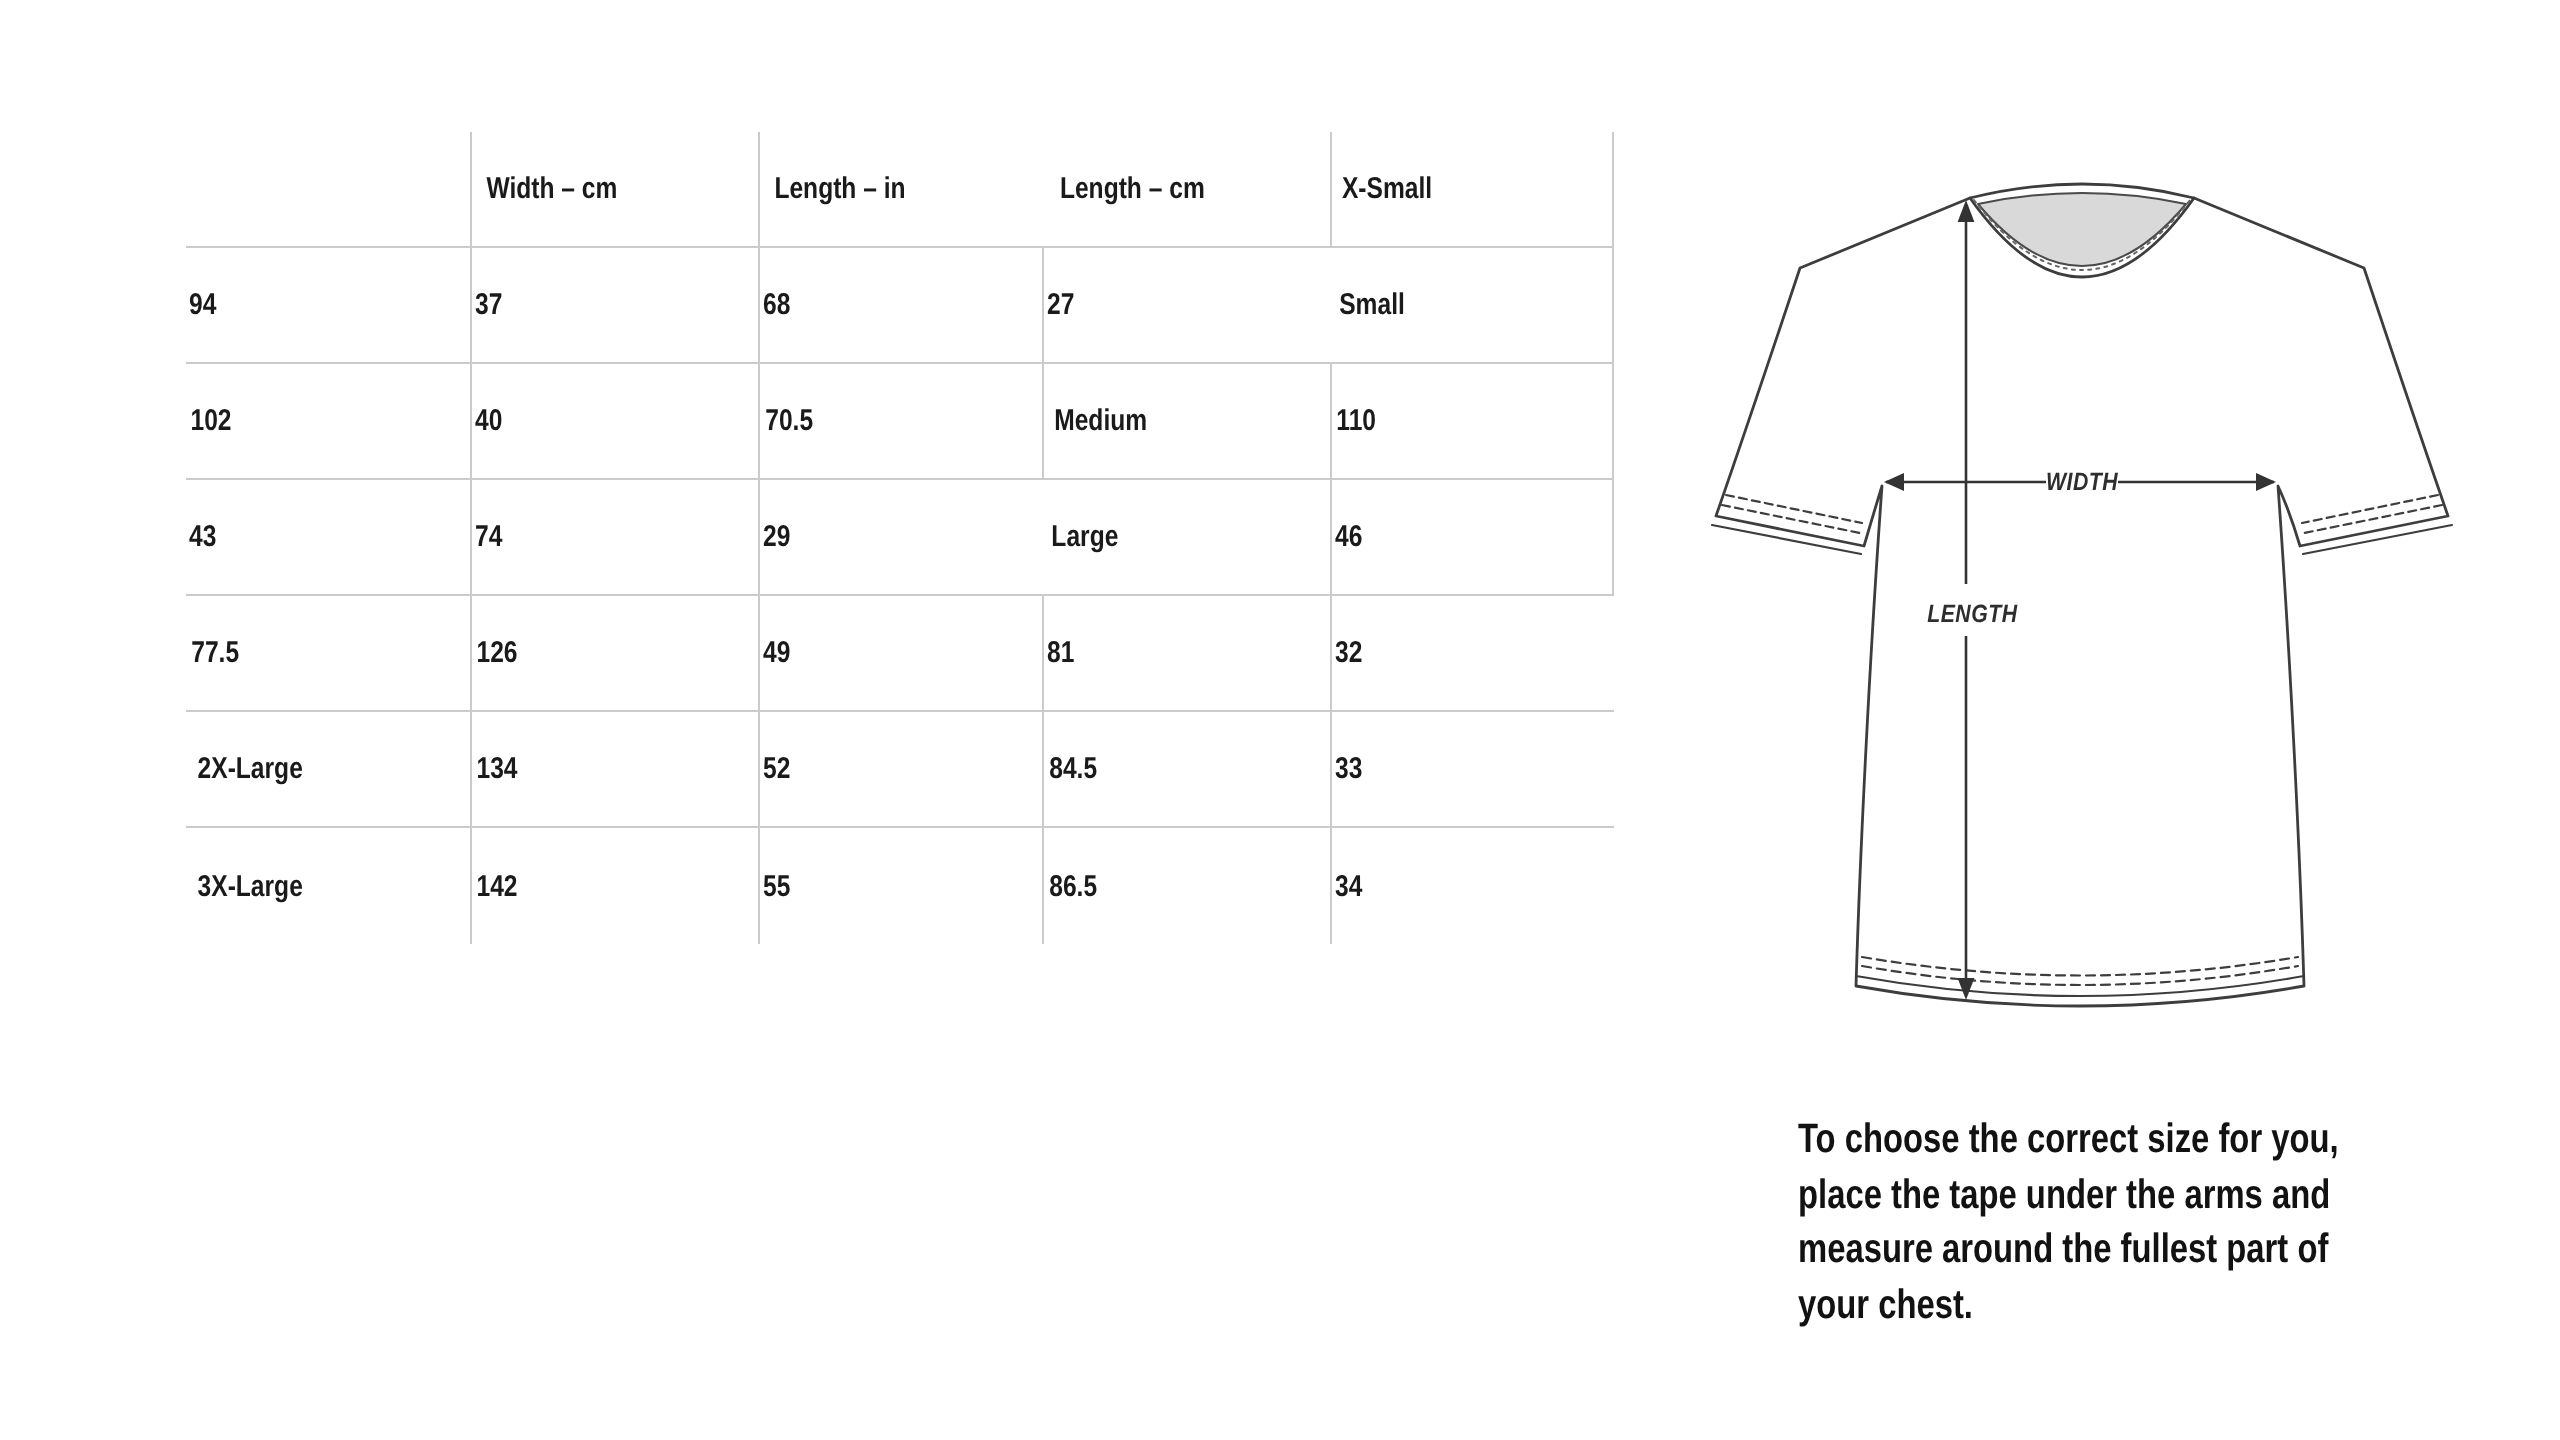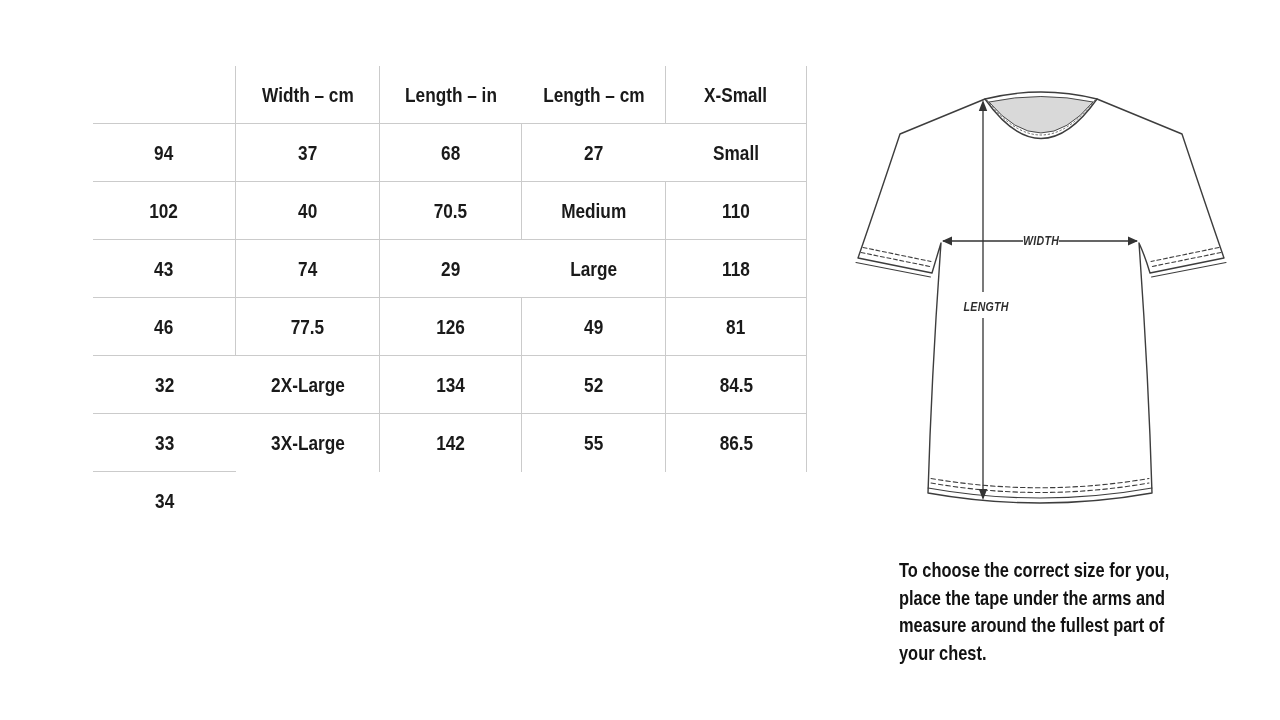--- a/index.html
+++ b/index.html
@@ -10,24 +10,24 @@
     color:#1a1a1a;
   }
   
   .size-table{
     position:absolute;left:93px;top:66px;
     display:grid;
     grid-template-columns:143px 144px 142px 144px 141px;
     grid-auto-rows:58px;
   }
   .cell{
-    display:flex;align-items:center;justify-content:center;
+    display:flex;align-items:center;
     border-right:1px solid #cbcbcb;
     border-bottom:1px solid #cbcbcb;
-    font-weight:bold;font-size:21px;color:#1a1a1a;
+    font-weight:bold;font-size:15px;color:#1a1a1a;
   }
   .cell.lastcol{border-right:none}
   .cell.lastrow{border-bottom:none}
   .cond{display:inline-block;transform:scaleX(0.82);white-space:nowrap}
   
   .shirt{position:absolute;left:840px;top:66px}
   .shirt text{
     font-family:"Liberation Sans",sans-serif;
     font-style:italic;font-weight:bold;font-size:12.5px;fill:#2e2e2e;
     letter-spacing:.3px;
@@ -94,23 +94,20 @@
     <div class="cell">
       <span class="cond">74</span>
     </div>
     <div class="cell lastcol">
       <span class="cond">29</span>
     </div>
     <div class="cell">
       <span class="cond">Large</span>
     </div>
     <div class="cell">
-      <span class="cond">118</span>
-    </div>
-    <div class="cell">
       <span class="cond">46</span>
     </div>
     <div class="cell">
       <span class="cond">77.5</span>
     </div>
     <div class="cell">
       <span class="cond">126</span>
     </div>
     <div class="cell">
       <span class="cond">49</span>

